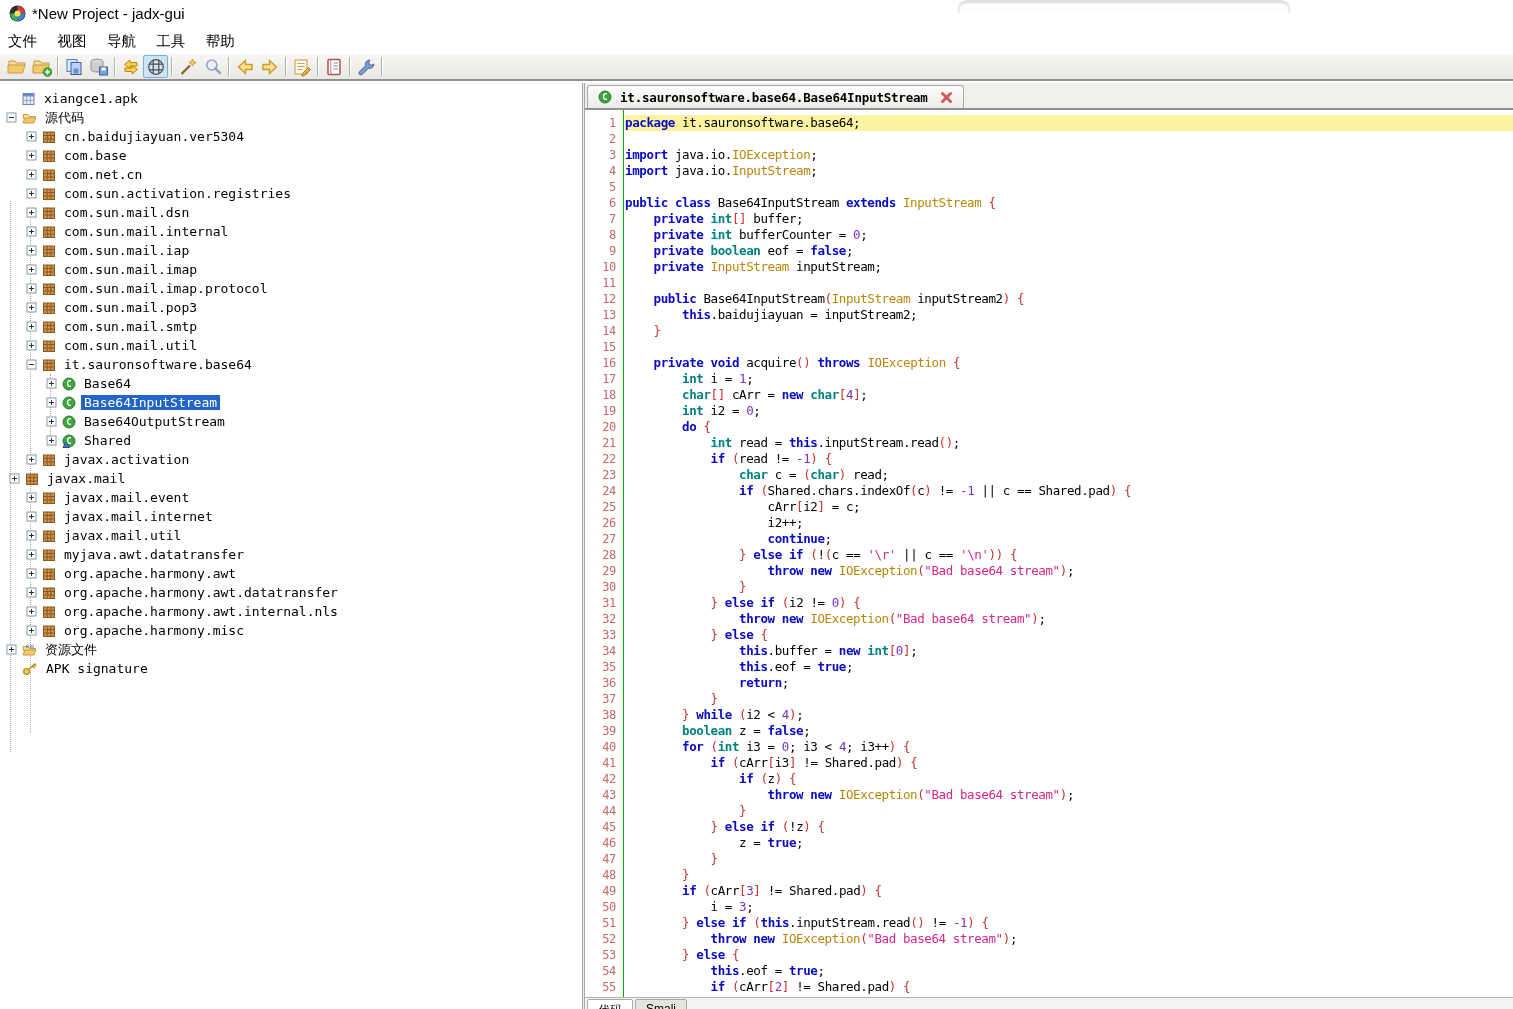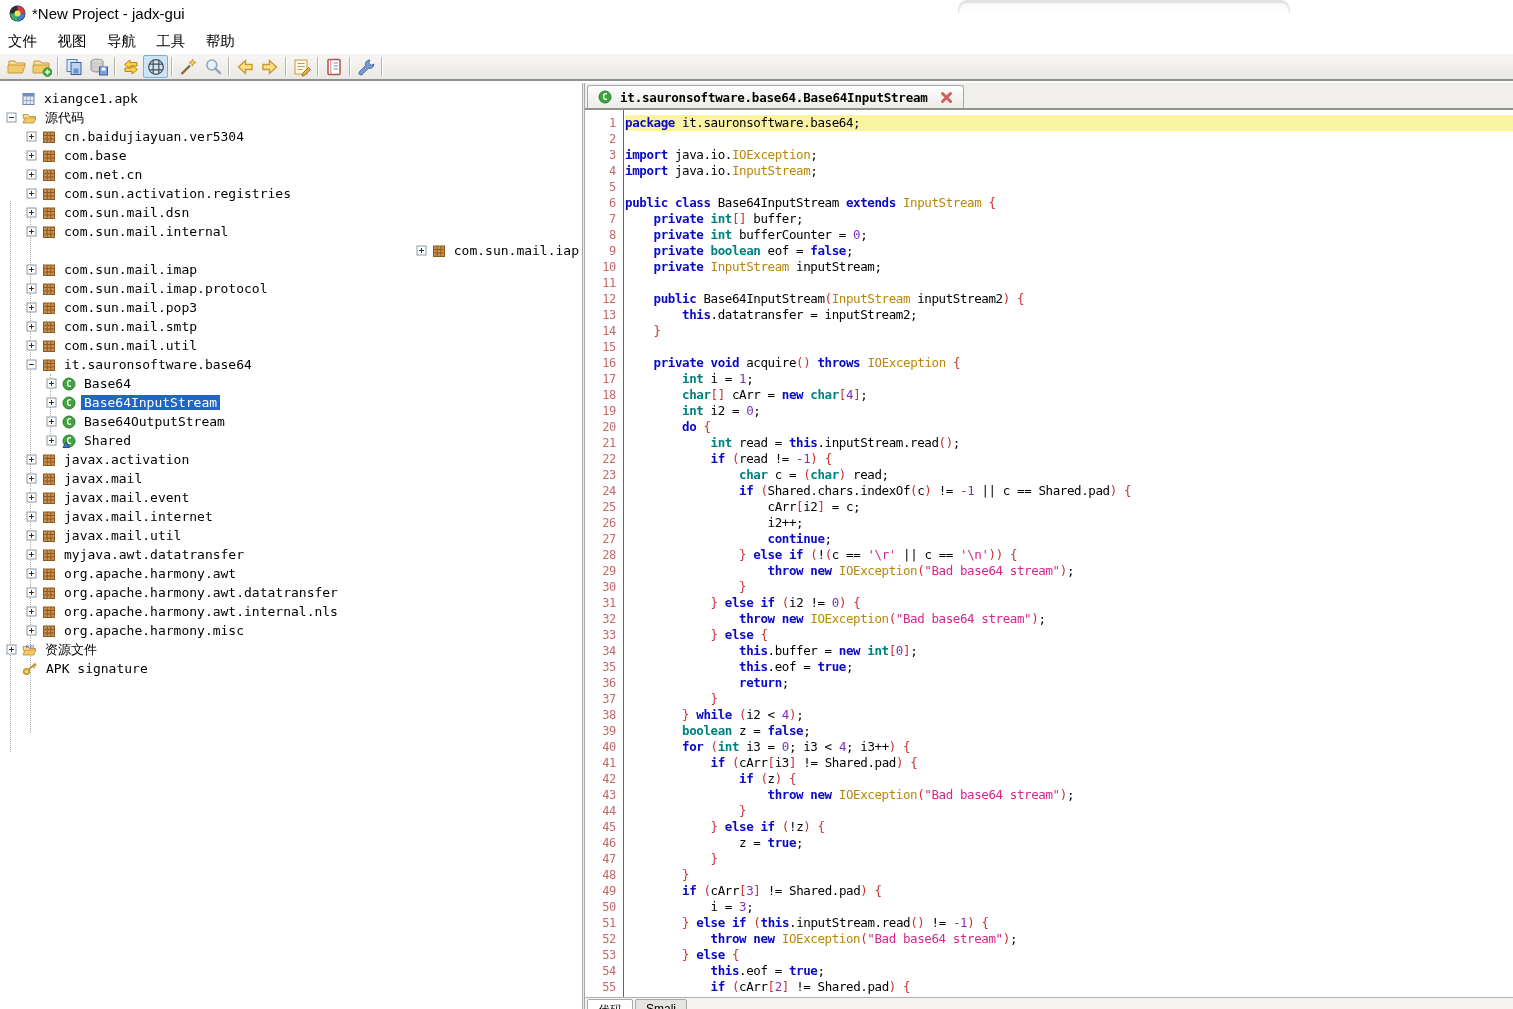--- a/index.html
+++ b/index.html
@@ -333,21 +333,21 @@
       <span class="gap"></span>
       <span>
         <svg width="14" height="14" viewBox="0 0 14 14">
           <rect x="1.5" y="2" width="11" height="10.5" fill="#cd8f52" stroke="#8a5a20"></rect>
           <path d="M5.2 2v10.5M8.8 2v10.5M1.5 5.5h11M1.5 9h11" stroke="#8a5a20"></path>
         </svg>
       </span>
       <span class="gap"></span>
       <span class="tlabel">com.sun.mail.internal</span>
     </div>
-    <div class="trow" style="padding-left: 26px; justify-content: flex-end;">
+    <div class="trow" style="padding-left: 26px;">
       <span>
         <svg width="11" height="11" viewBox="0 0 11 11">
           <rect x="1" y="1" width="9" height="9" fill="#fff" stroke="#8898a8"></rect>
           <path d="M3 5.5h5M5.5 3v5" stroke="#303030"></path>
         </svg>
       </span>
       <span class="gap"></span>
       <span>
         <svg width="14" height="14" viewBox="0 0 14 14">
           <rect x="1.5" y="2" width="11" height="10.5" fill="#cd8f52" stroke="#8a5a20"></rect>
@@ -538,21 +538,21 @@
       <span class="gap"></span>
       <span>
         <svg width="14" height="14" viewBox="0 0 14 14">
           <rect x="1.5" y="2" width="11" height="10.5" fill="#cd8f52" stroke="#8a5a20"></rect>
           <path d="M5.2 2v10.5M8.8 2v10.5M1.5 5.5h11M1.5 9h11" stroke="#8a5a20"></path>
         </svg>
       </span>
       <span class="gap"></span>
       <span class="tlabel">javax.activation</span>
     </div>
-    <div class="trow" style="padding-left: 26px;">
+    <div class="trow" style="padding-left: 9px;">
       <span>
         <svg width="11" height="11" viewBox="0 0 11 11">
           <rect x="1" y="1" width="9" height="9" fill="#fff" stroke="#8898a8"></rect>
           <path d="M3 5.5h5M5.5 3v5" stroke="#303030"></path>
         </svg>
       </span>
       <span class="gap"></span>
       <span>
         <svg width="14" height="14" viewBox="0 0 14 14">
           <rect x="1.5" y="2" width="11" height="10.5" fill="#cd8f52" stroke="#8a5a20"></rect>
@@ -813,21 +813,21 @@
         <div class="cline"><span class="tk-k">import</span><span class="tk-p"> java.io.</span><span class="tk-c">IOException</span><span class="tk-p">;</span></div>
         <div class="cline"><span class="tk-k">import</span><span class="tk-p"> java.io.</span><span class="tk-c">InputStream</span><span class="tk-p">;</span></div>
         <div class="cline"></div>
         <div class="cline"><span class="tk-k">public</span><span class="tk-p"> </span><span class="tk-k">class</span><span class="tk-p"> Base64InputStream </span><span class="tk-k">extends</span><span class="tk-p"> </span><span class="tk-c">InputStream</span><span class="tk-p"> </span><span class="tk-b">{</span></div>
         <div class="cline"><span class="tk-p">    </span><span class="tk-k">private</span><span class="tk-p"> </span><span class="tk-y">int</span><span class="tk-b">[]</span><span class="tk-p"> buffer;</span></div>
         <div class="cline"><span class="tk-p">    </span><span class="tk-k">private</span><span class="tk-p"> </span><span class="tk-y">int</span><span class="tk-p"> bufferCounter = </span><span class="tk-n">0</span><span class="tk-p">;</span></div>
         <div class="cline"><span class="tk-p">    </span><span class="tk-k">private</span><span class="tk-p"> </span><span class="tk-y">boolean</span><span class="tk-p"> eof = </span><span class="tk-k">false</span><span class="tk-p">;</span></div>
         <div class="cline"><span class="tk-p">    </span><span class="tk-k">private</span><span class="tk-p"> </span><span class="tk-c">InputStream</span><span class="tk-p"> inputStream;</span></div>
         <div class="cline"></div>
         <div class="cline"><span class="tk-p">    </span><span class="tk-k">public</span><span class="tk-p"> Base64InputStream</span><span class="tk-b">(</span><span class="tk-c">InputStream</span><span class="tk-p"> inputStream2</span><span class="tk-b">)</span><span class="tk-p"> </span><span class="tk-b">{</span></div>
-        <div class="cline"><span class="tk-p">        </span><span class="tk-k">this</span><span class="tk-p">.datatransfer = inputStream2;</span></div>
+        <div class="cline"><span class="tk-p">        </span><span class="tk-k">this</span><span class="tk-p">.baidujiayuan = inputStream2;</span></div>
         <div class="cline"><span class="tk-p">    </span><span class="tk-b">}</span></div>
         <div class="cline"></div>
         <div class="cline"><span class="tk-p">    </span><span class="tk-k">private</span><span class="tk-p"> </span><span class="tk-k">void</span><span class="tk-p"> acquire</span><span class="tk-b">()</span><span class="tk-p"> </span><span class="tk-k">throws</span><span class="tk-p"> </span><span class="tk-c">IOException</span><span class="tk-p"> </span><span class="tk-b">{</span></div>
         <div class="cline"><span class="tk-p">        </span><span class="tk-y">int</span><span class="tk-p"> i = </span><span class="tk-n">1</span><span class="tk-p">;</span></div>
         <div class="cline"><span class="tk-p">        </span><span class="tk-y">char</span><span class="tk-b">[]</span><span class="tk-p"> cArr = </span><span class="tk-k">new</span><span class="tk-p"> </span><span class="tk-y">char</span><span class="tk-b">[</span><span class="tk-n">4</span><span class="tk-b">]</span><span class="tk-p">;</span></div>
         <div class="cline"><span class="tk-p">        </span><span class="tk-y">int</span><span class="tk-p"> i2 = </span><span class="tk-n">0</span><span class="tk-p">;</span></div>
         <div class="cline"><span class="tk-p">        </span><span class="tk-k">do</span><span class="tk-p"> </span><span class="tk-b">{</span></div>
         <div class="cline"><span class="tk-p">            </span><span class="tk-y">int</span><span class="tk-p"> read = </span><span class="tk-k">this</span><span class="tk-p">.inputStream.read</span><span class="tk-b">()</span><span class="tk-p">;</span></div>
         <div class="cline"><span class="tk-p">            </span><span class="tk-k">if</span><span class="tk-p"> </span><span class="tk-b">(</span><span class="tk-p">read != </span><span class="tk-n">-1</span><span class="tk-b">)</span><span class="tk-p"> </span><span class="tk-b">{</span></div>
         <div class="cline"><span class="tk-p">                </span><span class="tk-y">char</span><span class="tk-p"> c = </span><span class="tk-b">(</span><span class="tk-y">char</span><span class="tk-b">)</span><span class="tk-p"> read;</span></div>

